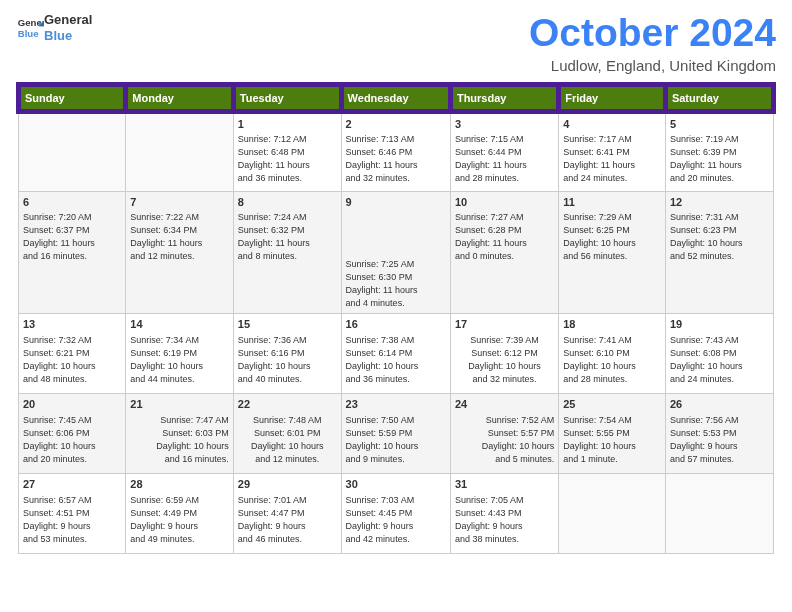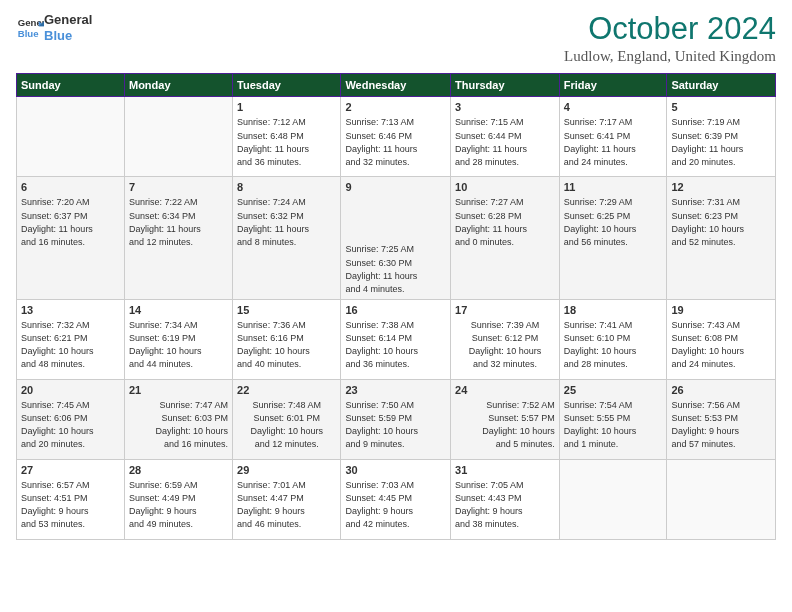--- a/index.html
+++ b/index.html
@@ -26,44 +26,43 @@
       gap: 4px;
     }
     .logo-icon {
       width: 28px;
       height: 28px;
     }
     .title-block {
       text-align: right;
     }
     .month-title {
-      font-size: 31px;
-      font-weight: normal;
-      color: #0f766e;
+      font-size: 39px;
+      font-weight: bold;
+      color: #3b82f6;
       line-height: 1.1;
     }
     .location {
       font-size: 15px;
       color: #555;
       margin-top: 2px;
-      font-family: Liberation Serif, serif;
     }
     table {
       width: 100%;
       border-collapse: collapse;
       font-size: 10px;
     }
     thead tr th {
-      background: #14532d;
+      background: #4d7c0f;
       color: #fff;
       font-size: 11px;
       font-weight: bold;
       padding: 5px 4px;
       text-align: left;
-      border: 1px solid #4c1d95;
+      border: 5px solid #4c1d95;
     }
     tbody tr td {
       border: 1px solid #ccc;
       vertical-align: top;
       padding: 3px 4px;
       width: 113px;
       height: 80px;
       background: #fff;
       font-size: 9.5px;
       color: #333;

